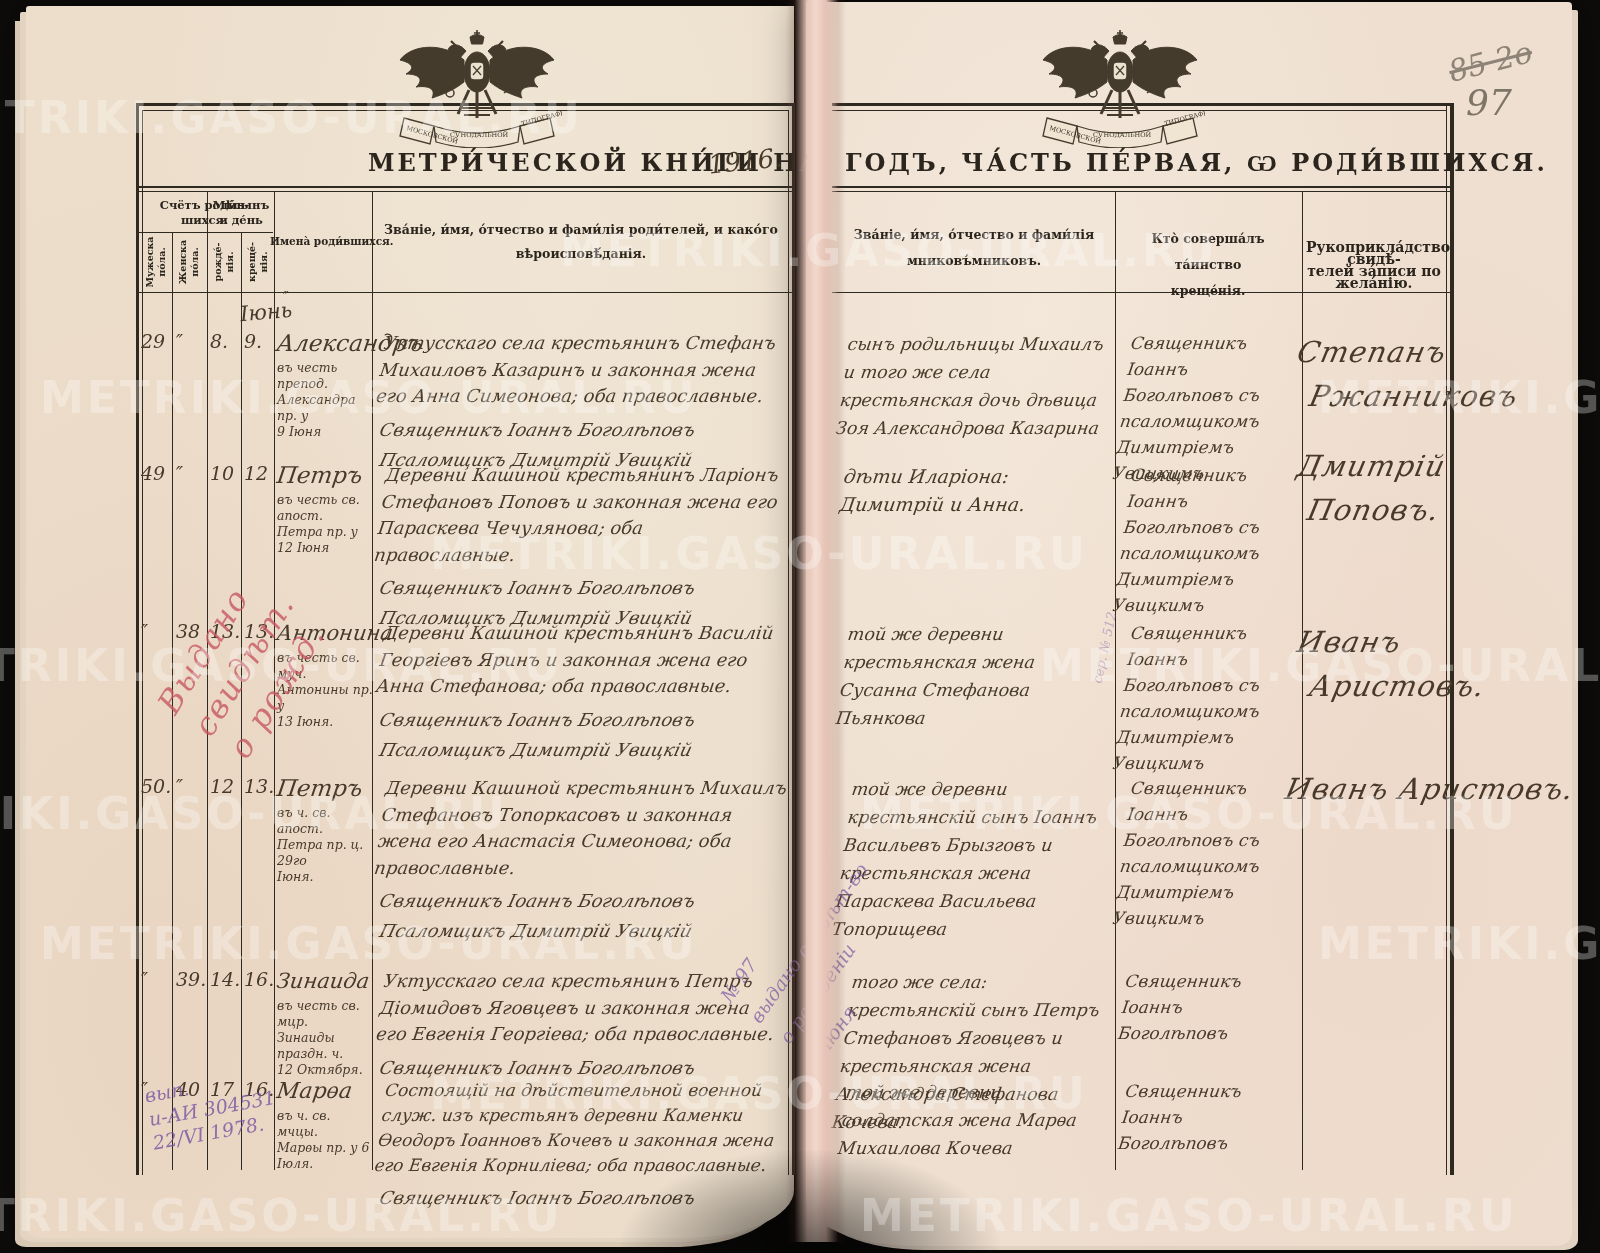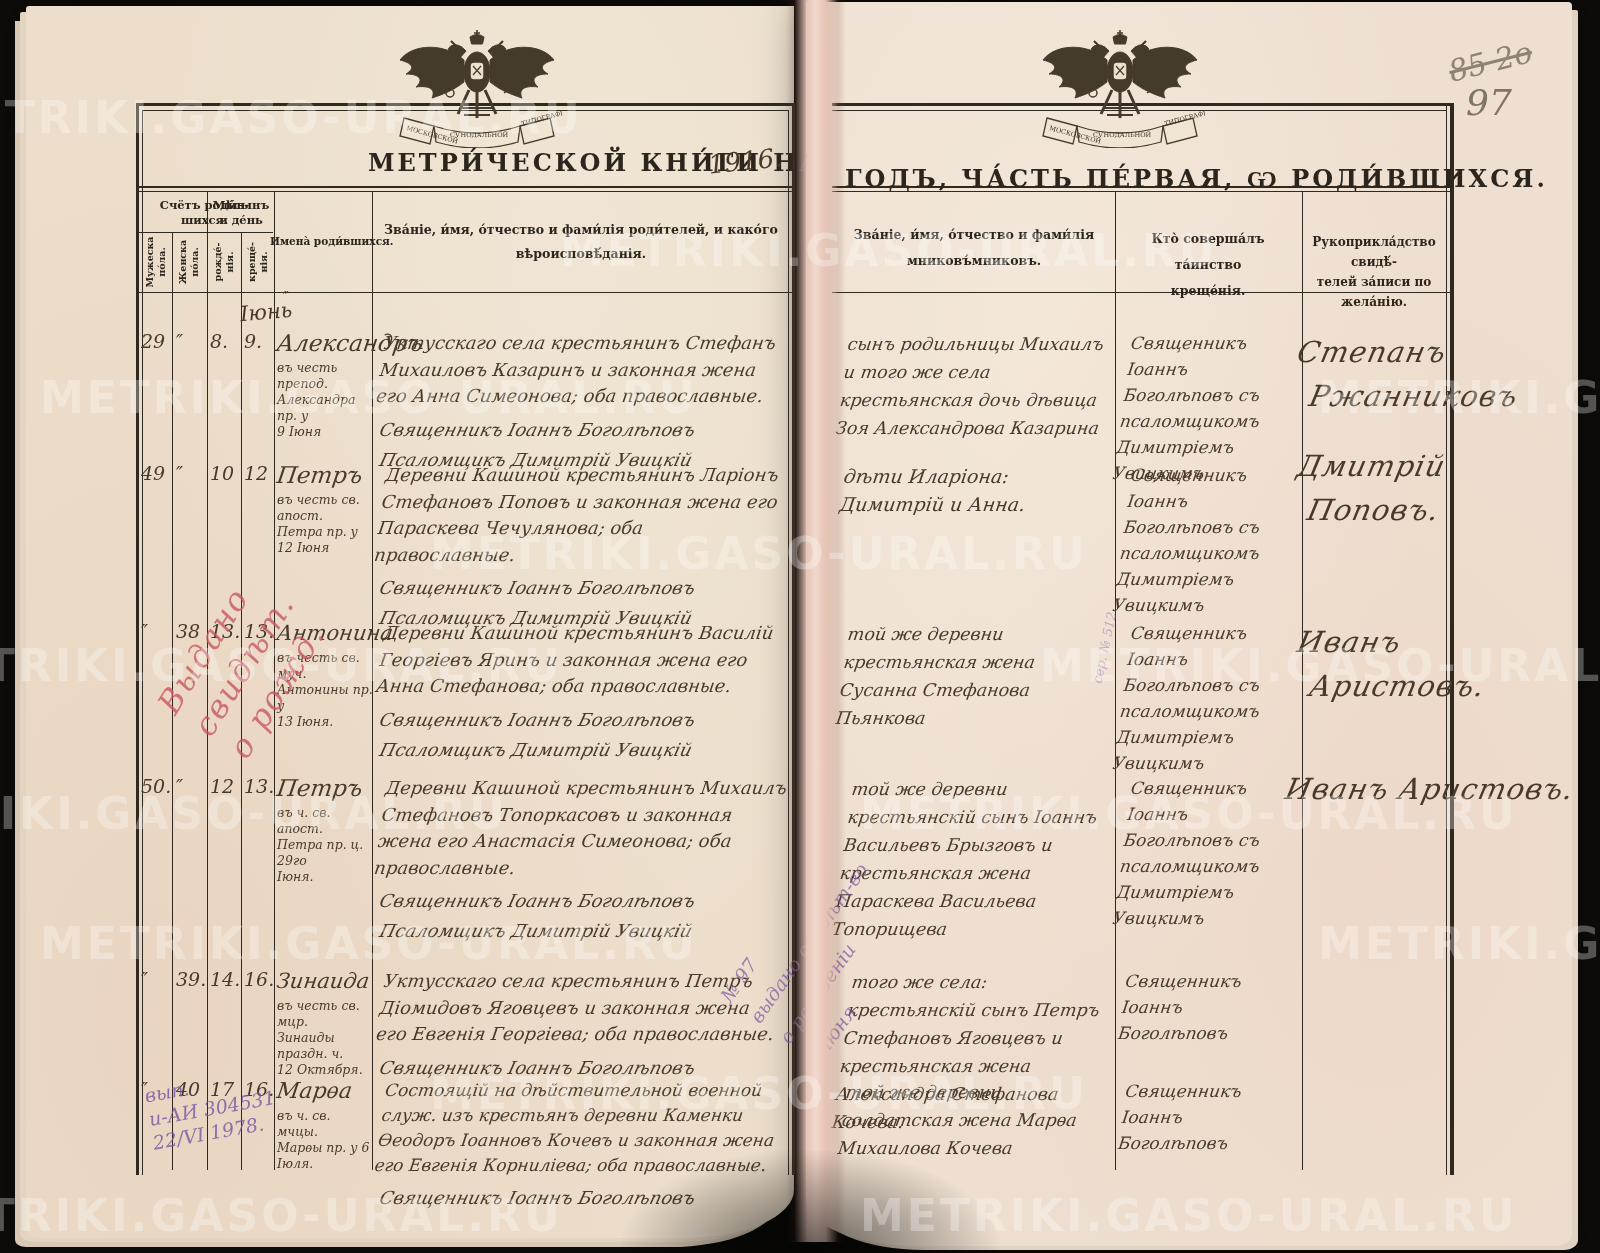--- a/index.html
+++ b/index.html
@@ -147,21 +147,21 @@
   </g>
   <g fill="#3c3427" font-size="6.5" font-family="DejaVu Serif,serif">
     <text x="14" y="100" transform="rotate(15 14 100)">МОСКОВСКОЙ</text>
     <text x="58" y="107">СѴНОДАЛЬНОЙ</text>
     <text x="130" y="96" transform="rotate(-15 130 96)">ТИПОГРАФІИ</text>
   </g>
 </svg>
 
 <div class="pr title nowrap" style="left:368px;top:148px">МЕТРИ́ЧЕСКОЙ КНИ́ГИ НА</div>
 <div class="hw" style="position:absolute;left:708px;top:146px;font-size:26px;transform:rotate(-6deg)">1916.</div>
-<div class="pr title nowrap" style="left:845px;top:164px">ГОДЪ, ЧА́СТЬ ПЕ́РВАЯ, Ѡ РОДИ́ВШИХСЯ.</div>
+<div class="pr title nowrap" style="left:845px;top:148px">ГОДЪ, ЧА́СТЬ ПЕ́РВАЯ, Ѡ РОДИ́ВШИХСЯ.</div>
 
 <div class="pr ctr pre" style="left:138px;top:198px;width:133px;font-size:11.5px;line-height:15px">Счётъ роди́в-
 шихся.</div>
 <div class="pr ctr pre" style="left:209px;top:198px;width:64px;font-size:11.5px;line-height:15px">Мѣ́сынъ
 и де́нь</div>
 <div class="vwrap" style="left:139px;top:234px;width:33px;height:56px">
     <div class="vh">Мужеска
 по́ла.</div>
   </div>
 <div class="vwrap" style="left:173px;top:234px;width:33px;height:56px">
@@ -177,21 +177,21 @@
 нія.</div>
   </div>
 <div class="pr ctr nowrap" style="left:270px;top:235px;width:106px;font-size:10.5px">Имена̀ роди́вшихся.</div>
 <div class="pr ctr pre" style="left:380px;top:218px;width:402px;font-size:12.5px;line-height:24px">Зва́ніе, и́мя, о́тчество и фами́лія роди́телей, и како́го
 вѣроисповѣ́данія.</div>
 
 <div class="pr ctr pre" style="left:842px;top:222px;width:264px;font-size:12.5px;line-height:26px">Зва́ніе, и́мя, о́тчество и фами́лія
 мниковъ́мниковъ.</div>
 <div class="pr ctr pre" style="left:1120px;top:226px;width:176px;font-size:12.5px;line-height:26px">Кто̀ соверша́лъ та́инство
 креще́нія.</div>
-<div class="pr ctr pre" style="left:1306px;top:232px;width:136px;font-size:12px;line-height:20px">Рукоприкла́дство свидѣ́-
+<div class="pr ctr pre" style="left:1306px;top:241px;width:136px;font-size:14px;line-height:12px">Рукоприкла́дство свидѣ́-
 телей за́писи по жела́нію.</div>
 
 <div class="hw" style="position:absolute;left:283px;top:288px;font-size:15px">″</div>
 <div class="hw" style="position:absolute;left:240px;top:300px;font-size:21px;transform:rotate(-5deg)">Іюнь</div>
 
 <div class="row" style="top:330px">
   <div class="cell c1 hw num">29</div>
   <div class="cell c2 hw num">″</div>
   <div class="cell c3 hw num">8.</div>
   <div class="cell c4 hw num">9.</div>

